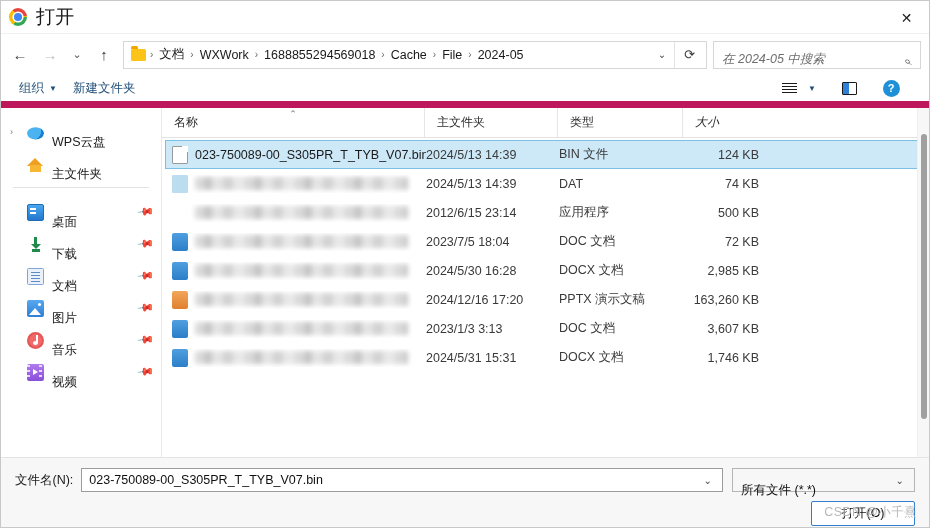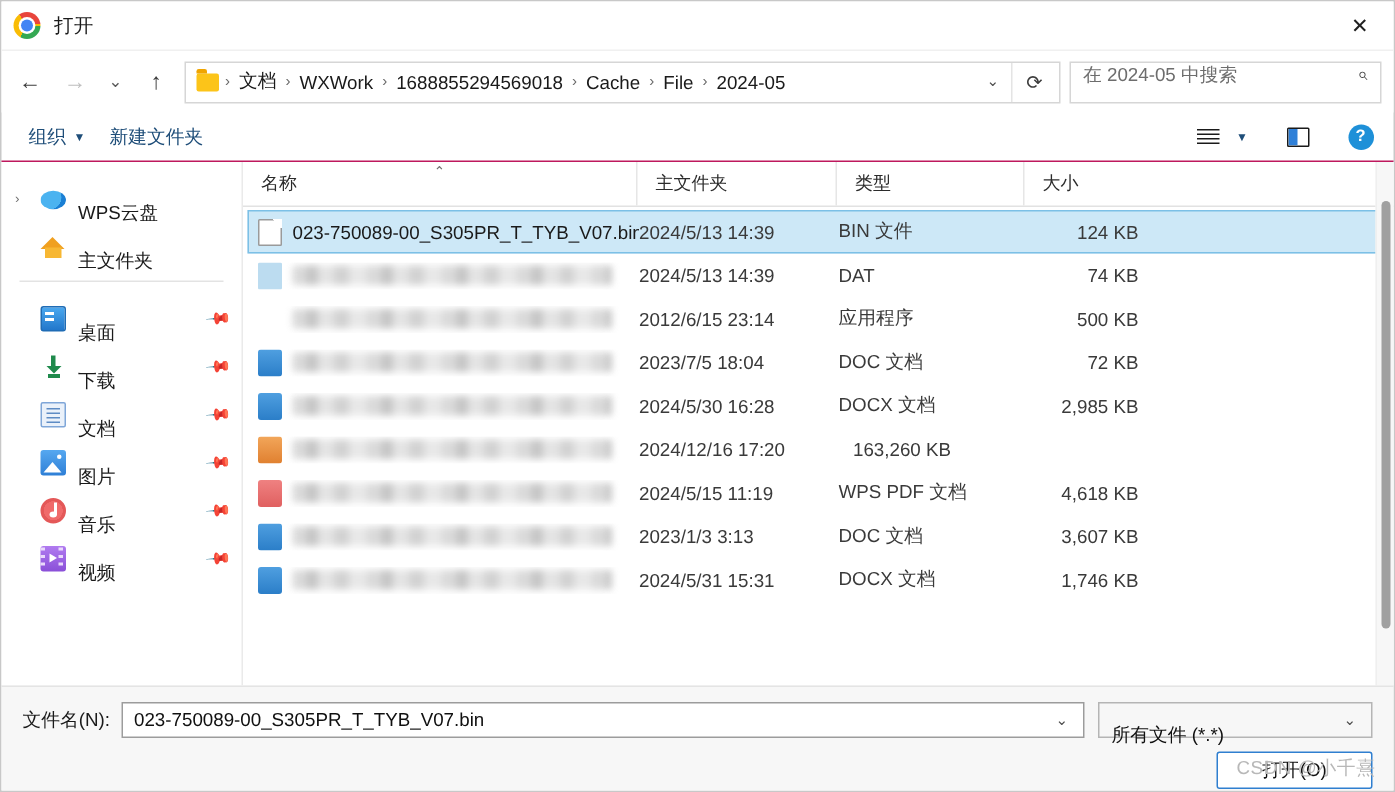--- a/index.html
+++ b/index.html
@@ -38,21 +38,21 @@
         #f9bc05 245deg 360deg);
     overflow: hidden;
   }
   .chrome-logo::before {
     content: ""; position: absolute; left: 50%; top: 50%;
     width: 8px; height: 8px; margin: -4px 0 0 -4px;
     border-radius: 50%; background: #4285f4;
     box-shadow: 0 0 0 1.6px #ffffff;
   }
   .title-text {
-    font-size: 13px; color: #1a1a1a; letter-spacing: .2px;
+    font-size: 19px; color: #1a1a1a; letter-spacing: .2px;
   }
   .close-btn {
     position: absolute; right: 0; top: 0;
     width: 45px; height: 33px;
     display: flex; align-items: center; justify-content: center;
     font-size: 14px; color: #202020; cursor: default;
   }
 
   
   .navbar {
@@ -95,32 +95,32 @@
   .bc-spacer { flex: 1 1 auto; }
   .bc-chevron { padding: 0 8px; color: #4a4a4a; font-size: 10px; cursor: default; }
   .bc-refresh {
     padding: 0 9px; color: #3c3c3c; font-size: 13px;
     border-left: 1px solid #e4e4e4; cursor: default;
     height: 100%; display: flex; align-items: center;
   }
   .searchbox {
     flex: 0 0 208px; height: 28px; margin-left: 6px;
     border: 1px solid #d6d6d6; background: #fff;
-    display: flex; align-items: flex-start; padding: 0 8px;
-    font-size: 12.5px; color: #6d6d6d;
+    display: flex; align-items: flex-end; padding: 0 8px;
+    font-size: 12.5px; color: #6d6d6d; font-style: italic;
   }
   .searchbox .stext { flex: 1 1 auto; white-space: nowrap; }
   .search-icon { font-size: 12px; color: #444; transform: scaleX(-1); }
 
   
   .cmdbar {
     height: 33px; flex: 0 0 33px;
     display: flex; align-items: center;
-    padding: 0 8px 0 10px;
-    border-bottom: 1px solid #be185d;
+    padding: 0 24px 0 10px;
+    border-bottom: 7px solid #be185d;
     font-size: 12.5px; color: #1f4e79;
   }
   .cmd-item {
     display: flex; align-items: center; gap: 5px;
     padding: 4px 8px; cursor: default; border-radius: 3px;
   }
   .caret-dn { font-size: 8px; color: #1f4e79; }
   .cmd-spacer { flex: 1 1 auto; }
   .icon-btn {
     width: 28px; height: 26px; display: flex;
@@ -271,21 +271,21 @@
     font-size: 12px; color: #2b2b2b;
     align-items: stretch; position: relative;
   }
   .col {
     display: flex; align-items: center; padding-left: 12px;
     border-right: 1px solid #e6e6e6; cursor: default; position: relative;
   }
   .col.c-name { flex: 0 0 263px; }
   .col.c-date { flex: 0 0 133px; }
   .col.c-type { flex: 0 0 125px; }
-  .col.c-size { flex: 0 0 78px; border-right: none; }
+  .col.c-size { flex: 0 0 78px; border-right: none; font-style: italic; }
   .sortcaret {
     position: absolute; left: 50%; top: 1px; transform: translateX(-50%);
     font-size: 9px; color: #707070;
   }
   .rows { flex: 1 1 auto; overflow: hidden; padding-top: 2px; }
   .row {
     height: 29px; display: flex; align-items: center;
     font-size: 12.5px; color: #1a1a1a; cursor: default;
     border: 1px solid transparent; margin: 0 3px;
   }
@@ -595,32 +595,24 @@
           <span class="cell type">DOCX 文档</span>
           <span class="cell size">2,985 KB</span>
         </div>
 
         <div class="row">
           <span class="cell name">
             <span class="fico fico-sq fico-ppt"></span>
             <span class="redact r5"></span>
           </span>
           <span class="cell date">2024/12/16 17:20</span>
+          <span class="cell type">PPTX 演示文稿</span>
           <span class="cell size">163,260 KB</span>
         </div>
 
-        <div class="row">
-          <span class="cell name">
-            <span class="fico fico-sq fico-pdf"></span>
-            <span class="redact r6"></span>
-          </span>
-          <span class="cell date">2024/5/15 11:19</span>
-          <span class="cell type">WPS PDF 文档</span>
-          <span class="cell size">4,618 KB</span>
-        </div>
 
         <div class="row">
           <span class="cell name">
             <span class="fico fico-sq fico-doc"></span>
             <span class="redact r7"></span>
           </span>
           <span class="cell date">2023/1/3 3:13</span>
           <span class="cell type">DOC 文档</span>
           <span class="cell size">3,607 KB</span>
         </div>

